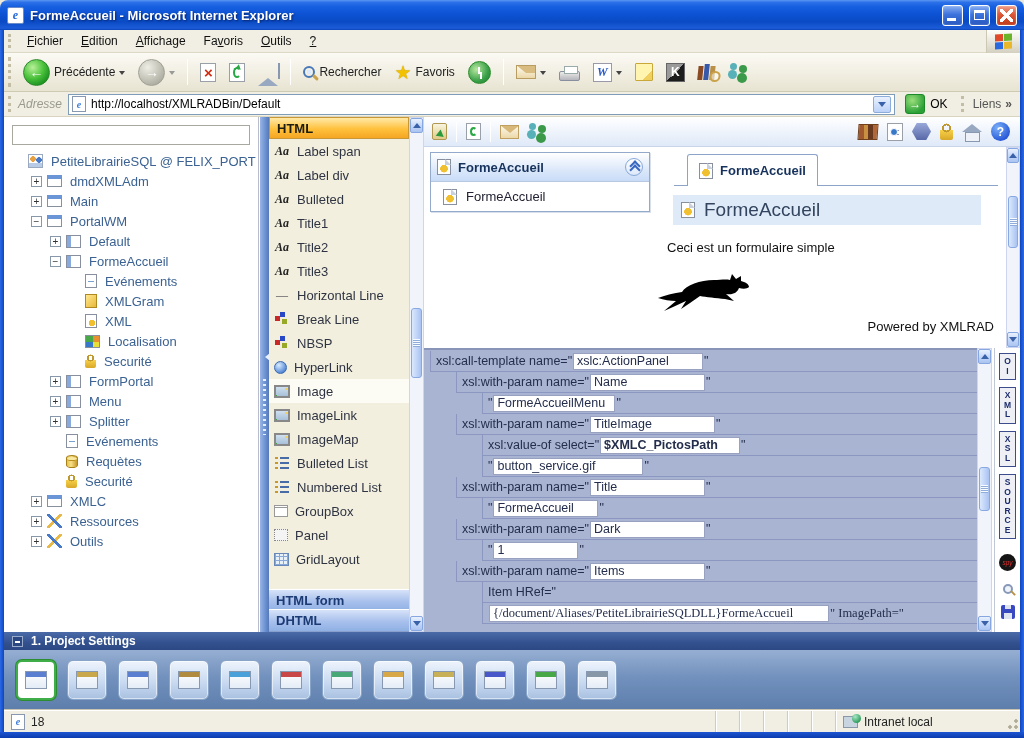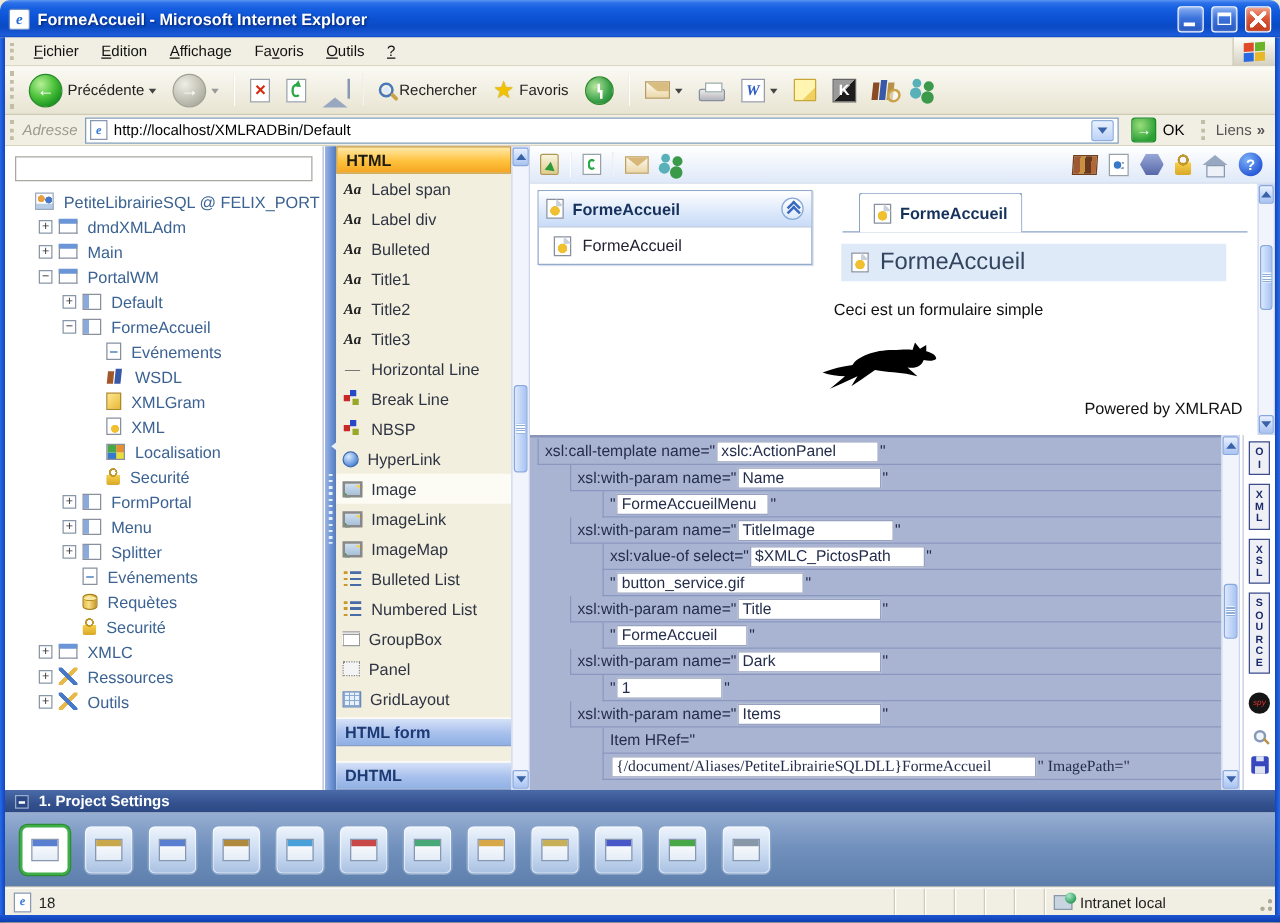--- a/index.html
+++ b/index.html
@@ -432,25 +432,20 @@
             <span class="ticon ticon-form"></span>
             <span class="tree-label">FormeAccueil</span>
           </div>
           <div class="tree-row" style="padding-left: 59px;">
             <span class="exp-sp"></span>
             <span class="ticon ticon-doc"></span>
             <span class="tree-label">Evénements</span>
           </div>
           <div class="tree-row" style="padding-left: 59px;">
             <span class="exp-sp"></span>
-            <span class="ticon ticon-books"></span>
-            <span class="tree-label">WSDL</span>
-          </div>
-          <div class="tree-row" style="padding-left: 59px;">
-            <span class="exp-sp"></span>
             <span class="ticon ticon-xmlgram"></span>
             <span class="tree-label">XMLGram</span>
           </div>
           <div class="tree-row" style="padding-left: 59px;">
             <span class="exp-sp"></span>
             <span class="ticon ticon-xml"></span>
             <span class="tree-label">XML</span>
           </div>
           <div class="tree-row" style="padding-left: 59px;">
             <span class="exp-sp"></span>
@@ -584,21 +579,21 @@
           </div>
           <div class="tb-item">
             <span class="bicon bicon-panel"></span>
             <span class="tb-label">Panel</span>
           </div>
           <div class="tb-item">
             <span class="bicon bicon-grid"></span>
             <span class="tb-label">GridLayout</span>
           </div>
         </div>
-      <div class="tb-footer" style="bottom:35px">HTML form</div>
+      <div class="tb-footer" style="bottom:20px">HTML form</div>
       <div class="tb-footer" style="bottom:0">DHTML</div>
     </div>
 
     <div class="xsb" style="left:405px;top:0;width:15px;height:515px">
       <div class="xsb-btn up">
           <span class="car-up"></span>
         </div>
       <div class="xsb-thumb" style="top:190px;height:70px">
           <span class="xsb-grip"></span>
         </div>
@@ -687,21 +682,21 @@
               <span class="src-input" style="min-width: 122px;">FormeAccueilMenu</span>
               <span class="src-post">"</span>
             </div>
             <div class="src-row" style="margin-left: 26px;">
               <span class="src-pre">xsl:with-param name="</span>
               <span class="src-input" style="min-width: 125px;">TitleImage</span>
               <span class="src-post">"</span>
             </div>
             <div class="src-row" style="margin-left: 52px;">
               <span class="src-pre">xsl:value-of select="</span>
-              <span class="src-input" style="min-width: 140px;">$XMLC_PictosPath</span>
+              <span class="src-input" style="min-width: 140px; font-weight: bold;">$XMLC_PictosPath</span>
               <span class="src-post">"</span>
             </div>
             <div class="src-row" style="margin-left: 52px;">
               <span class="src-pre">"</span>
               <span class="src-input" style="min-width: 150px;">button_service.gif</span>
               <span class="src-post">"</span>
             </div>
             <div class="src-row" style="margin-left: 26px;">
               <span class="src-pre">xsl:with-param name="</span>
               <span class="src-input" style="min-width: 115px;">Title</span>

